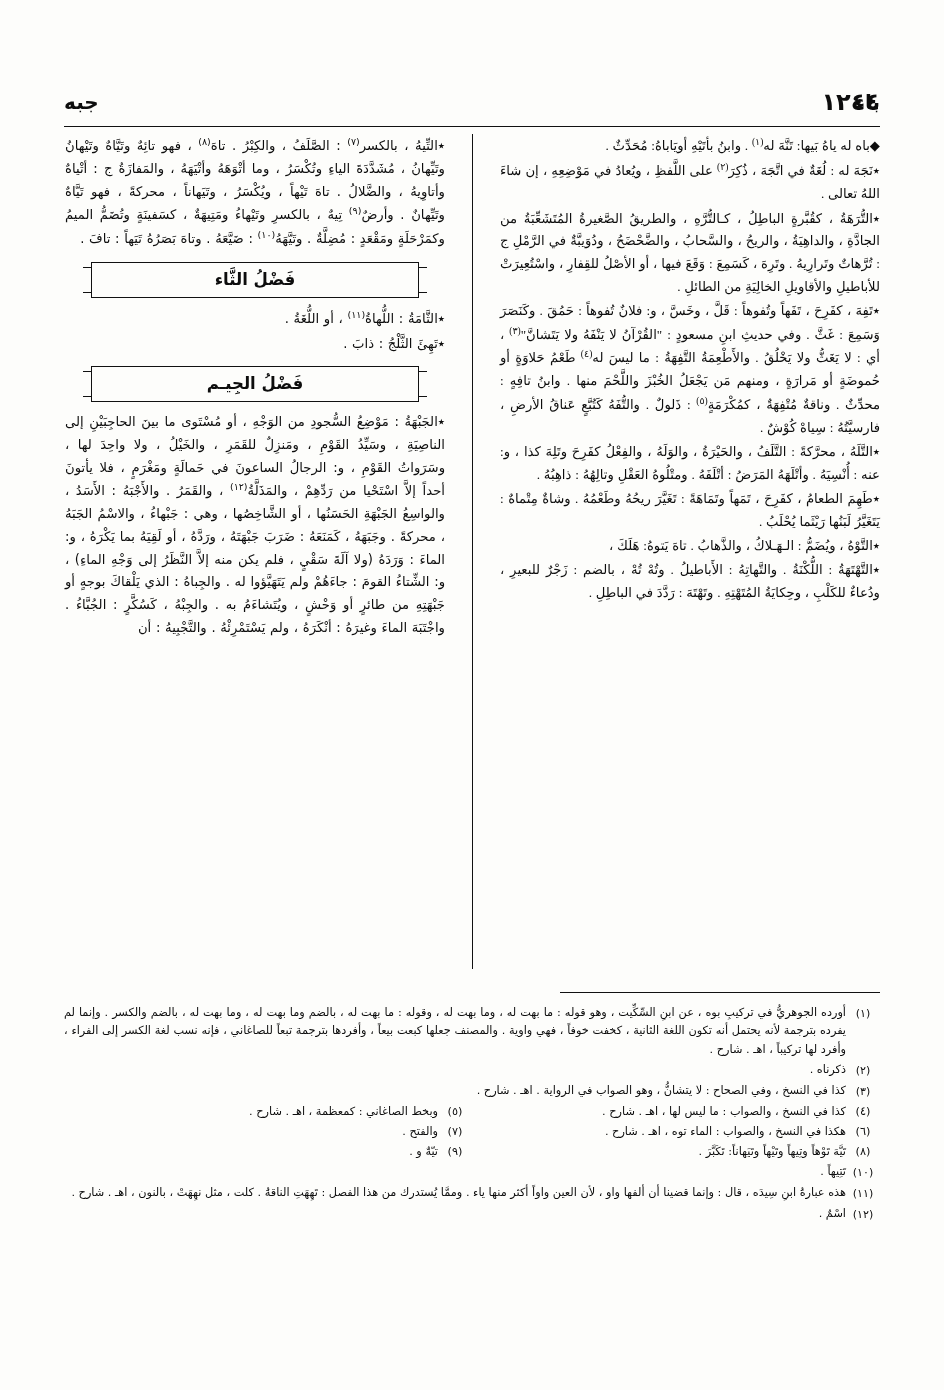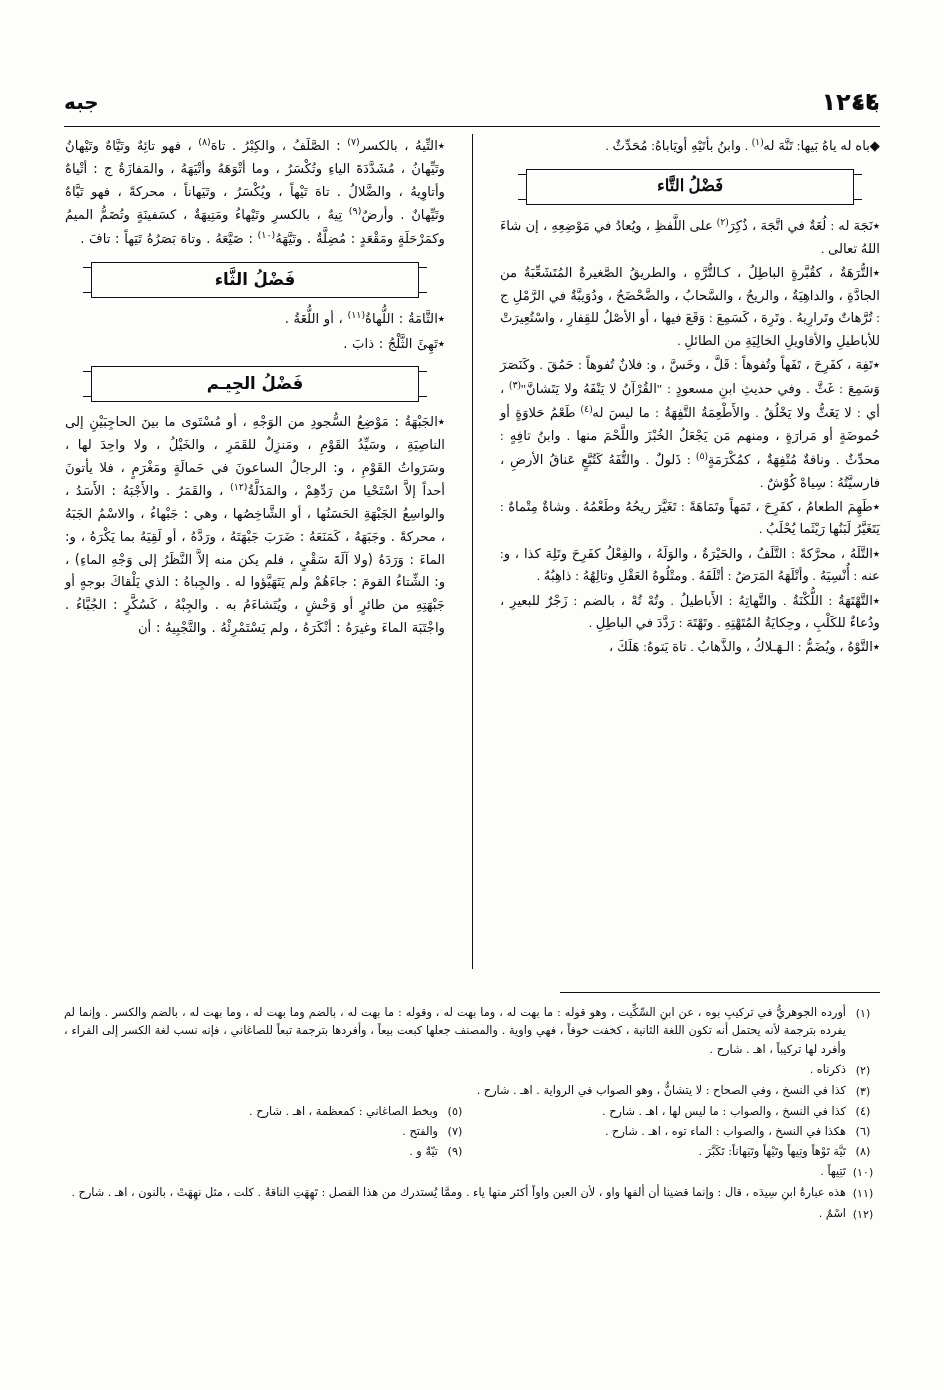--- a/index.html
+++ b/index.html
@@ -161,31 +161,28 @@
     <div class="folio">١٢٤٤</div>
     <div class="side">جبه</div>
   </div>
   <div class="rule" id="rule-top"></div>
 
   <div class="columns">
 
     <div class="col right">
       <p class="entry">◆باه له ياهُ بَيها: تَنَّهَ له<sup>(١)</sup> . وابنُ بأتَيْهِ أويَاباهُ: مُحَدِّثٌ .</p>
 
-      <div class="cartouche">
-        <span>فَضْلُ التَّاء</span>
-      </div>
 
       <p class="entry">٭نَجَهَ له : لُغَةٌ في اتَّجَهَ ، ذُكِرَ<sup>(٢)</sup> على اللَّفظِ ، ويُعادُ في مَوْضِعِهِ ، إن شاءَ اللهُ تعالى .</p>
       <p class="entry">٭التُّرَهَةُ ، كقُبَّرةٍ الباطِلُ ، كـالتُّرَّهِ ، والطريقُ الصَّغيرةُ المُتَشَعِّبَةُ من الجادَّةِ ، والداهِيَةُ ، والريحُ ، والسَّحابُ ، والضَّحْضَحُ ، ودُوَيبَّةٌ في الرَّمْلِ ج : تُرَّهاتٌ وتَرارِيهُ . وتَرِهَ ، كَسَمِعَ : وَقَعَ فيها ، أو الأصْلُ للقِفارِ ، واسْتُعِيرَتْ للأباطيلِ والأقاويلِ الخالِيَةِ من الطائلِ .</p>
       <p class="entry">٭تَفِهَ ، كفَرِحَ ، تَفَهاً وتُفوهاً : قَلَّ ، وخَسَّ ، و: فلانٌ تُفوهاً : حَمُقَ . وكَنَصَرَ وَسَمِعَ : غَثَّ . وفي حديثِ ابنِ مسعودٍ : "القُرْآنُ لا يَنْفَهُ ولا يَتَشانَّ"<sup>(٣)</sup> ، أي : لا يَغَثُّ ولا يَخْلُقُ . والأَطْعِمَةُ التَّفِهَةُ : ما ليسَ له<sup>(٤)</sup> طَعْمُ حَلاوَةٍ أو حُموضَةٍ أو مَرارَةٍ ، ومنهم مَن يَجْعَلُ الخُبْزَ واللَّحْمَ منها . وابنُ تافِهٍ : محدِّثٌ . وناقةٌ مُتْفِهَةٌ ، كمُكْرَمَةٍ<sup>(٥)</sup> : ذَلولٌ . والتُّفَهُ كَتُبَّعٍ عَناقُ الأرضِ ، فارسيَّتُهُ : سِياهْ كُوْشٌ .</p>
+      <p class="entry">٭التَّلَهُ ، محرَّكةً : التَّلَفُ ، والحَيْرَةُ ، والوَلَهُ ، والفِعْلُ كفَرِحَ وتَلِهَ كذا ، و: عنه : أُنْسِيَهُ . وأتْلَهَهُ المَرَضُ : أتْلَفَهُ . ومتْلُوهُ العَقْلِ وتالِهُهُ : ذاهِبُهُ .</p>
       <p class="entry">٭طَهِمَ الطعامُ ، كفَرِحَ ، تَمَهاً وتَمَاهَةً : تَغَيَّرَ ريحُهُ وطَعْمُهُ . وشاةٌ مِتْماهٌ : يَتَغَيَّرُ لَبَنُها رَيْثَما يُحْلَبُ .</p>
-      <p class="entry">٭التَّلَهُ ، محرَّكةً : التَّلَفُ ، والحَيْرَةُ ، والوَلَهُ ، والفِعْلُ كفَرِحَ وتَلِهَ كذا ، و: عنه : أُنْسِيَهُ . وأتْلَهَهُ المَرَضُ : أتْلَفَهُ . ومتْلُوهُ العَقْلِ وتالِهُهُ : ذاهِبُهُ .</p>
+      <p class="entry">٭التَّوْهُ ، ويُضَمُّ : الـهَـلاكُ ، والذَّهابُ . تاهَ يَتوهُ: هَلَكَ ،</p>
       <p class="entry">٭التَّهْتَهَةُ : اللُّكْنَةُ . والتَّهاتِهُ : الأَباطيلُ . وتُهْ تُهْ ، بالضم : زَجْرٌ للبعيرِ ، ودُعاءٌ للكَلْبِ ، وحِكايَةُ المُتَهْتِهِ . وتَهْتَهَ : رَدَّدَ في الباطِلِ .</p>
-      <p class="entry">٭التَّوْهُ ، ويُضَمُّ : الـهَـلاكُ ، والذَّهابُ . تاهَ يَتوهُ: هَلَكَ ،</p>
     </div>
 
     <div class="divider"></div>
 
     <div class="col left">
       <p class="entry">٭التِّيهُ ، بالكسر<sup>(٧)</sup> : الصَّلَفُ ، والكِبْرُ . تاهَ<sup>(٨)</sup> ، فهو تائِهٌ وتَيَّاهٌ وتَيْهانُ وتَيِّهانُ ، مُشَدَّدَةَ الياءِ وتُكْسَرُ ، وما أتْوَهَهُ وأتْيَهَهُ ، والمَفازَةُ ج : أتْياهٌ وأتاوِيهُ ، والضَّلالُ . تاهَ تَيْهاً ، ويُكْسَرُ ، وتَيَهاناً ، محركةً ، فهو تَيَّاهٌ وتَيِّهانٌ . وأرضٌ<sup>(٩)</sup> تِيهٌ ، بالكسرِ وتَيْهاءُ ومَتِيهَةٌ ، كسَفينَةٍ وتُضَمُّ الميمُ وكمَرْحَلَةٍ ومَقْعَدٍ : مُضِلَّةٌ . وتَيَّهَهُ<sup>(١٠)</sup> : ضَيَّعَهُ . وتاهَ بَصَرُهُ تَيَهاً : تافَ .</p>
 
       <div class="cartouche">
         <span>فَضْلُ الثَّاء</span>
       </div>

